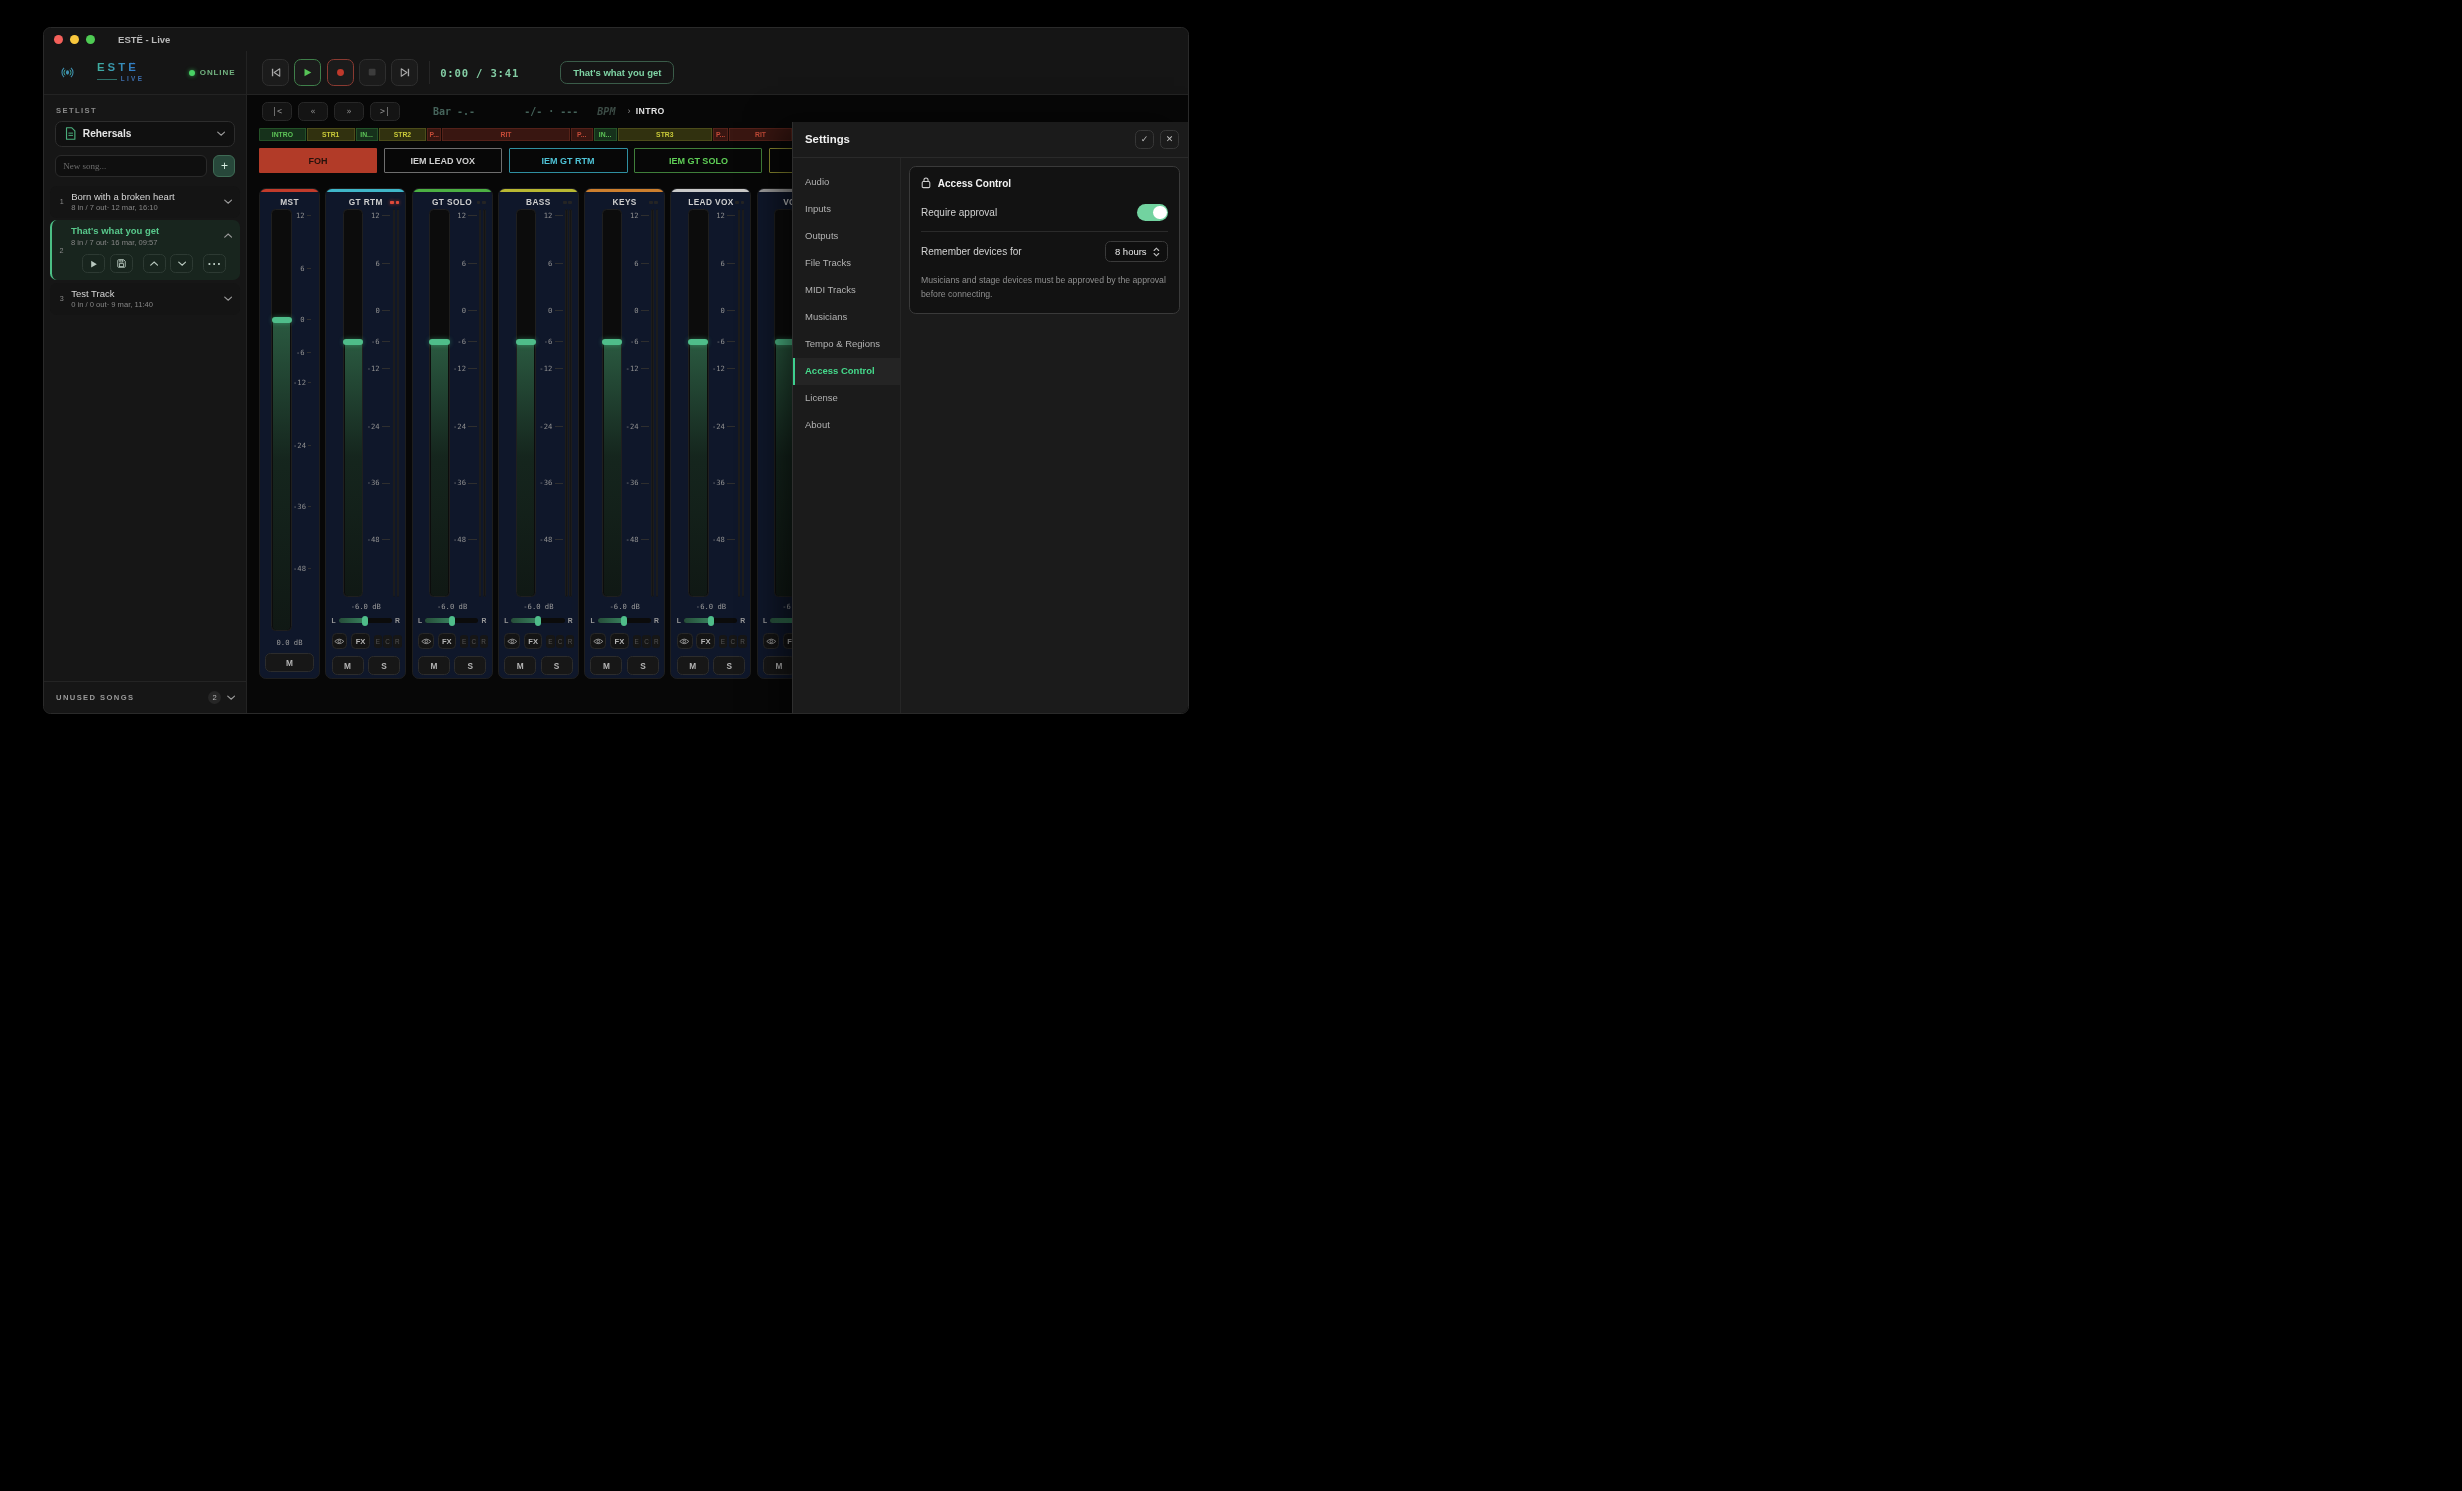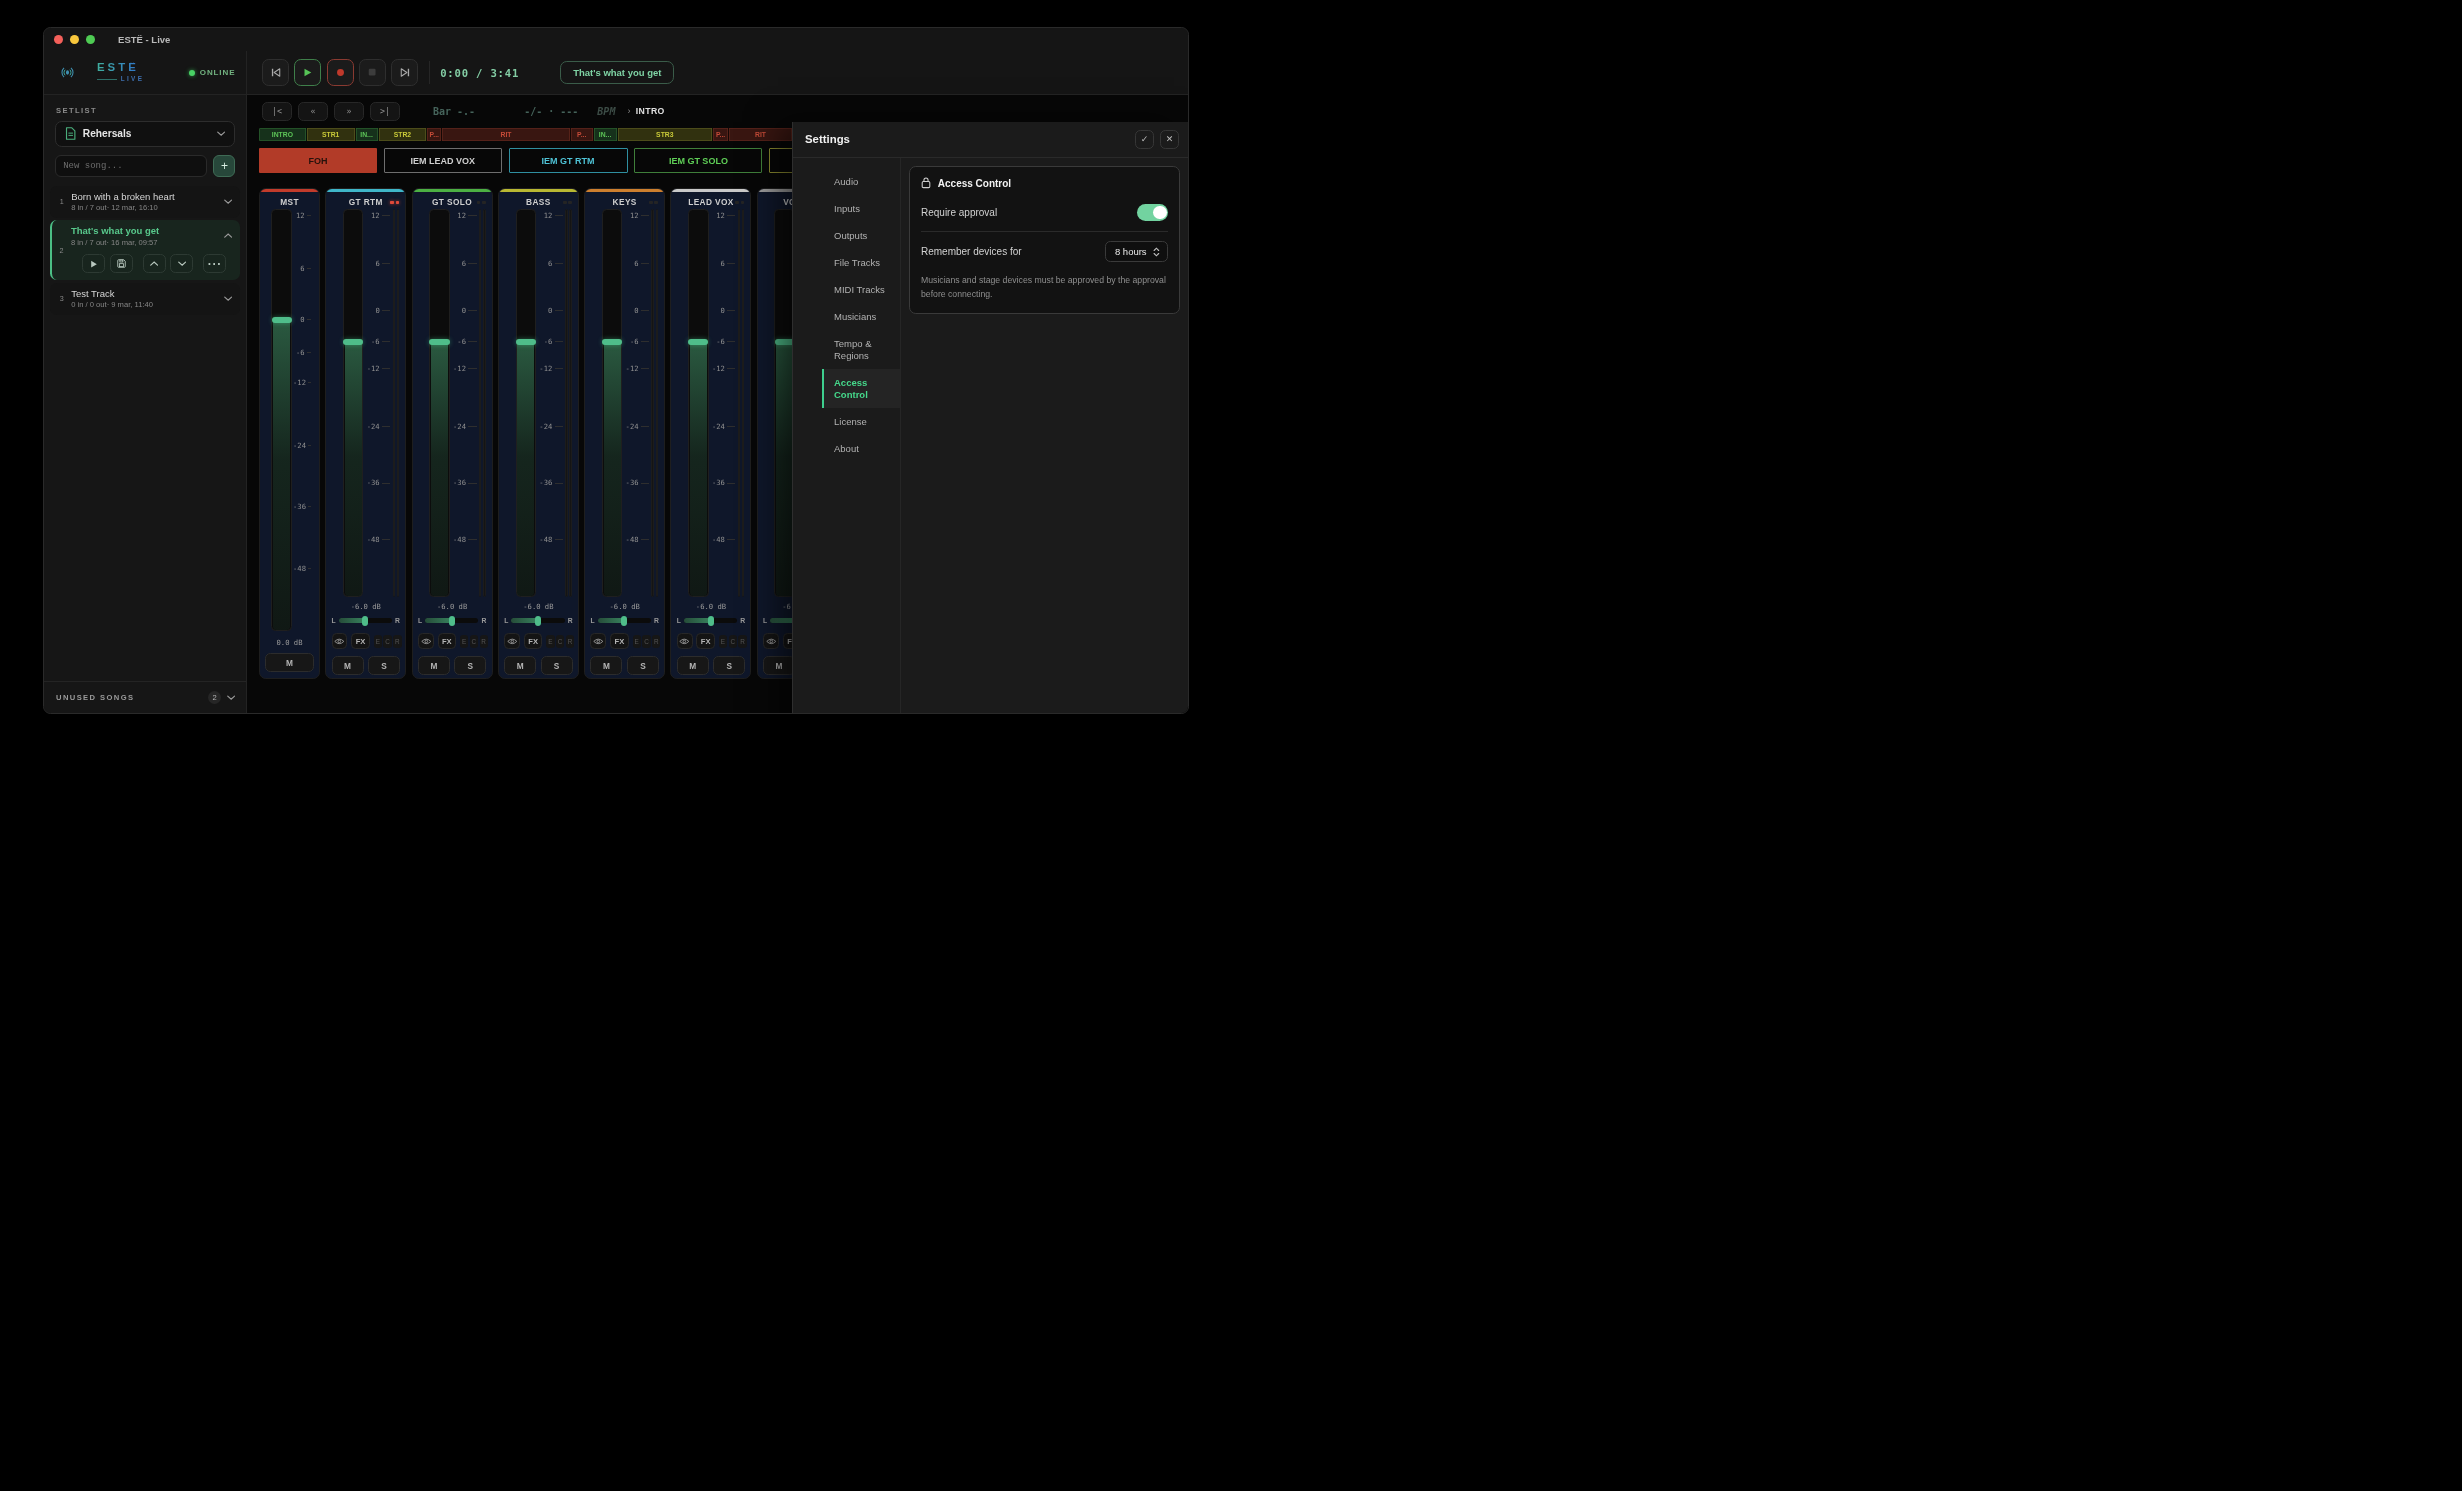--- a/index.html
+++ b/index.html
@@ -42,21 +42,21 @@
 
   
   .content { position:relative; display:flex; height:618px; }
   .sidebar { width:203px; flex:0 0 203px; background:#161616; border-right:0.8px solid #232323; position:relative; }
   .side-label { margin:10.6px 0 0 12px; font-size:7.6px; letter-spacing:1.4px; color:#8a8a8a; font-weight:bold; }
   .setlist-select { margin:6px 10.6px 0 10.6px; height:26.5px; border:0.8px solid #2d2d2d; background:#101010;
                     border-radius:6.8px; display:flex; align-items:center; padding:0 9px; gap:6.8px; }
   .setlist-name { font-size:10.2px; font-weight:bold; color:#e6e6e6; flex:1; }
   .newsong-row { margin:7.6px 10.6px 0 10.6px; display:flex; gap:6px; }
   .newsong-input { flex:1; height:22px; border:0.8px solid #2a2a2a; background:#0f0f0f; border-radius:6px;
-                   color:#cfcfcf; font-size:9px; padding:0 7.6px; font-family:Liberation Mono, monospace; }
+                   color:#cfcfcf; font-size:9px; padding:0 7.6px; font-family:Liberation Serif, serif; }
   .newsong-input::placeholder { color:#6d6d6d; }
   .addsong { width:22px; height:22px; border-radius:6px; background:#27473a; border:0.8px solid #3f6b55;
              color:#d9efe3; font-size:12px; display:flex; align-items:center; justify-content:center; }
   .songlist { margin:9px 6px 0 6px; display:flex; flex-direction:column; gap:2.3px; }
   .song { background:#141414; border-radius:6.8px; padding:5.3px 7.6px 5.3px 6px; display:flex; align-items:center; position:relative; }
   .song .num { width:11.4px; font-size:7.2px; color:#8a8a8a; text-align:center; flex:0 0 11.4px; }
   .song .scol { flex:1; margin-left:3.8px; min-width:0; }
   .song .stitle { font-size:9.5px; color:#d6d6d6; }
   .song .smeta { font-size:7.6px; color:#868686; margin-top:1.5px; }
   .song .chev { color:#9a9a9a; }
@@ -150,21 +150,21 @@
 
   
   .settings { position:absolute; top:26.5px; right:0; width:396px; height:637px; background:#1b1b1b;
               border-left:0.8px solid #2e2e2e; border-bottom:0.8px solid #2e2e2e; z-index:6;
               box-shadow:-13.6px 0 30px rgba(0,0,0,.55); }
   .set-head { height:36px; display:flex; align-items:center; padding:0 9px 0 12px; border-bottom:0.8px solid #2a2a2a; }
   .set-title { font-size:11.4px; font-weight:bold; color:#f0f0f0; flex:1; }
   .hbtn { width:19px; height:19px; border:0.8px solid #363636; border-radius:5.3px; background:transparent;
           color:#bdbdbd; font-size:9px; display:flex; align-items:center; justify-content:center; margin-left:6px; }
   .set-body { display:flex; height:600px; }
-  .set-nav { width:108px; flex:0 0 108px; border-right:0.8px solid #262626; padding-top:10.6px;padding-left:29px; }
+  .set-nav { width:108px; flex:0 0 108px; border-right:0.8px solid #262626; padding-top:10.6px; }
   .nav-item { padding:7.6px 7.6px 7.6px 12px; font-size:9.5px; color:#b2b2b2; line-height:1.25; }
   .nav-item.sel { background:#242424; color:#45d98b; font-weight:bold; border-left:2.3px solid #3ecf8e; padding-left:10px; }
   .set-content { flex:1; padding:8.3px 7.6px; }
   .card { border:0.8px solid #3a3a3a; background:#121212; border-radius:6.8px; padding:10.6px 11.4px 12px 11.4px; }
   .card-head { display:flex; align-items:center; gap:6.8px; margin-bottom:13.6px; }
   .card-title { font-size:10px; font-weight:bold; color:#f2f2f2; }
   .setting-row { display:flex; align-items:center; min-height:20px; }
   .setting-lbl { font-size:10px; color:#d2d2d2; flex:1; }
   .toggle { width:31px; height:16.7px; border-radius:9px; background:#72d3a0; position:relative; }
   .toggle .knob { position:absolute; right:1.5px; top:1.5px; width:13.6px; height:13.6px; border-radius:50%; background:#fff; }

